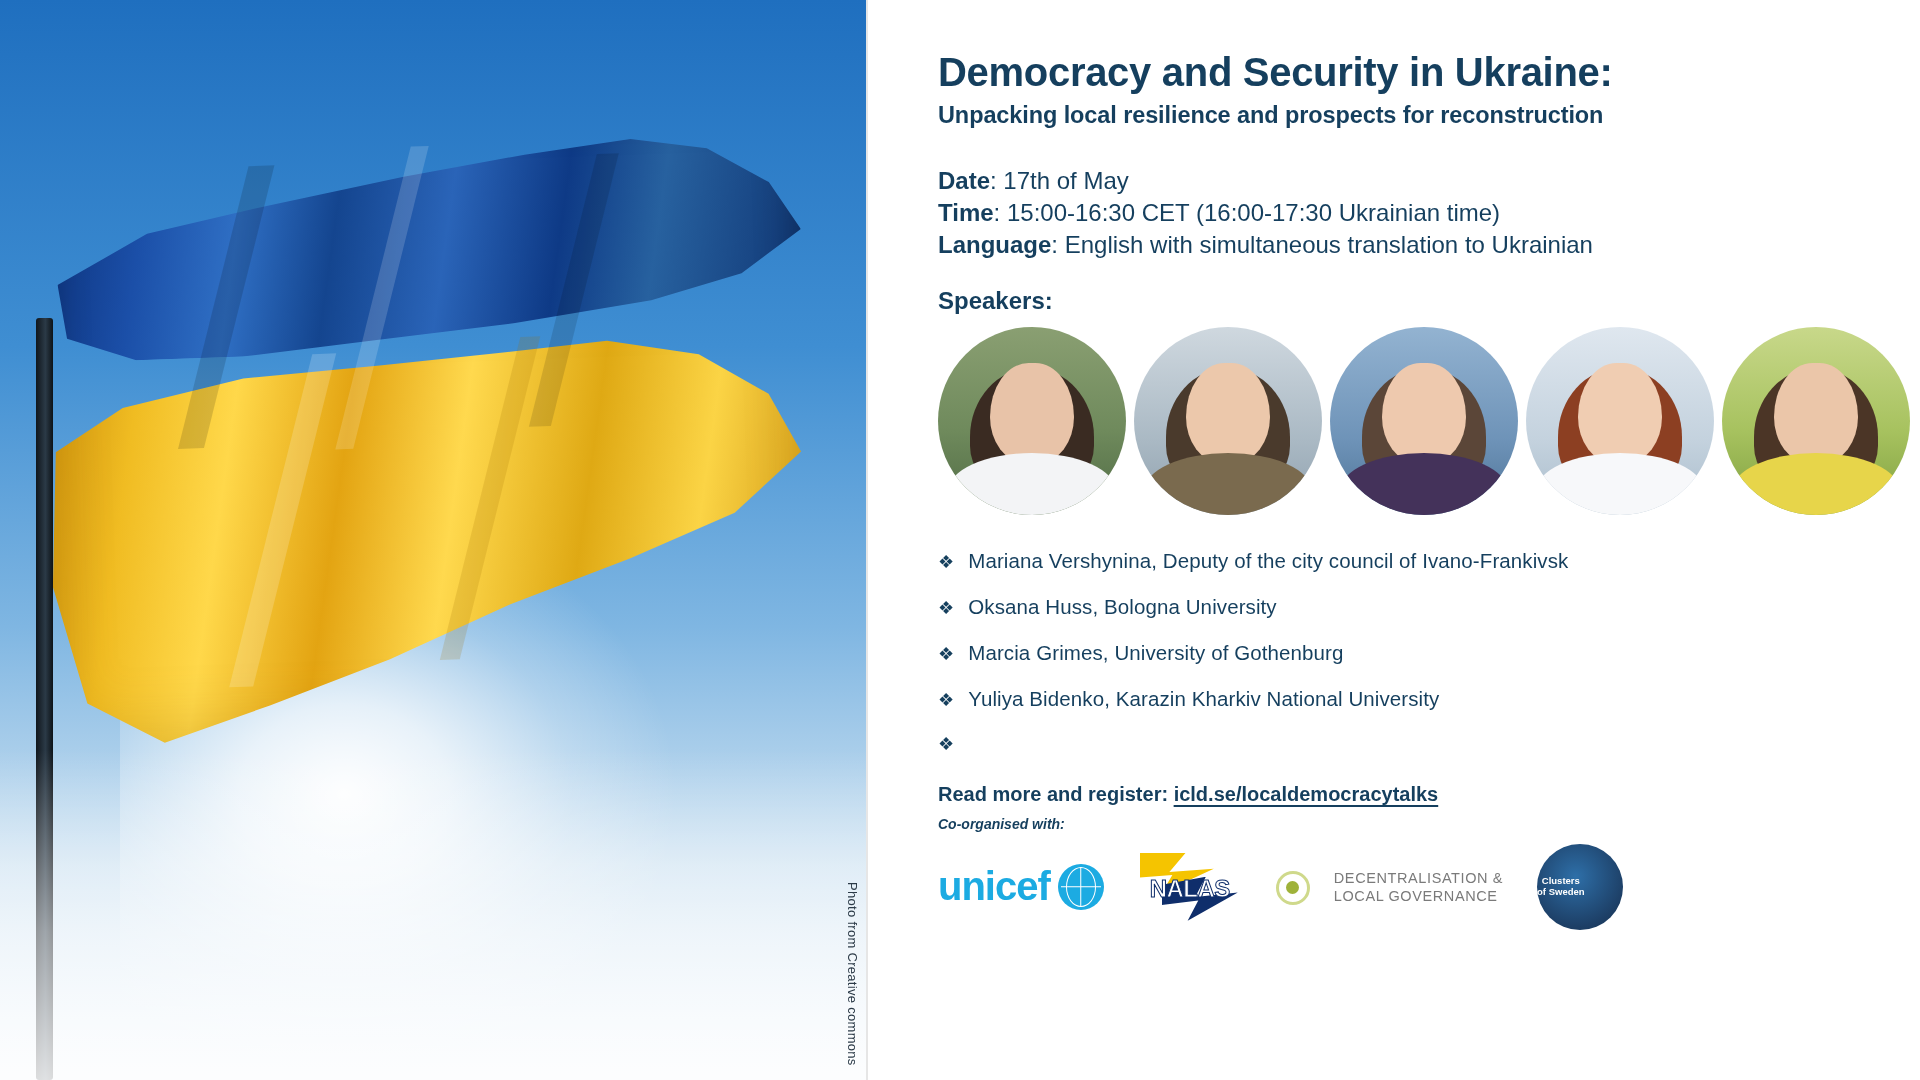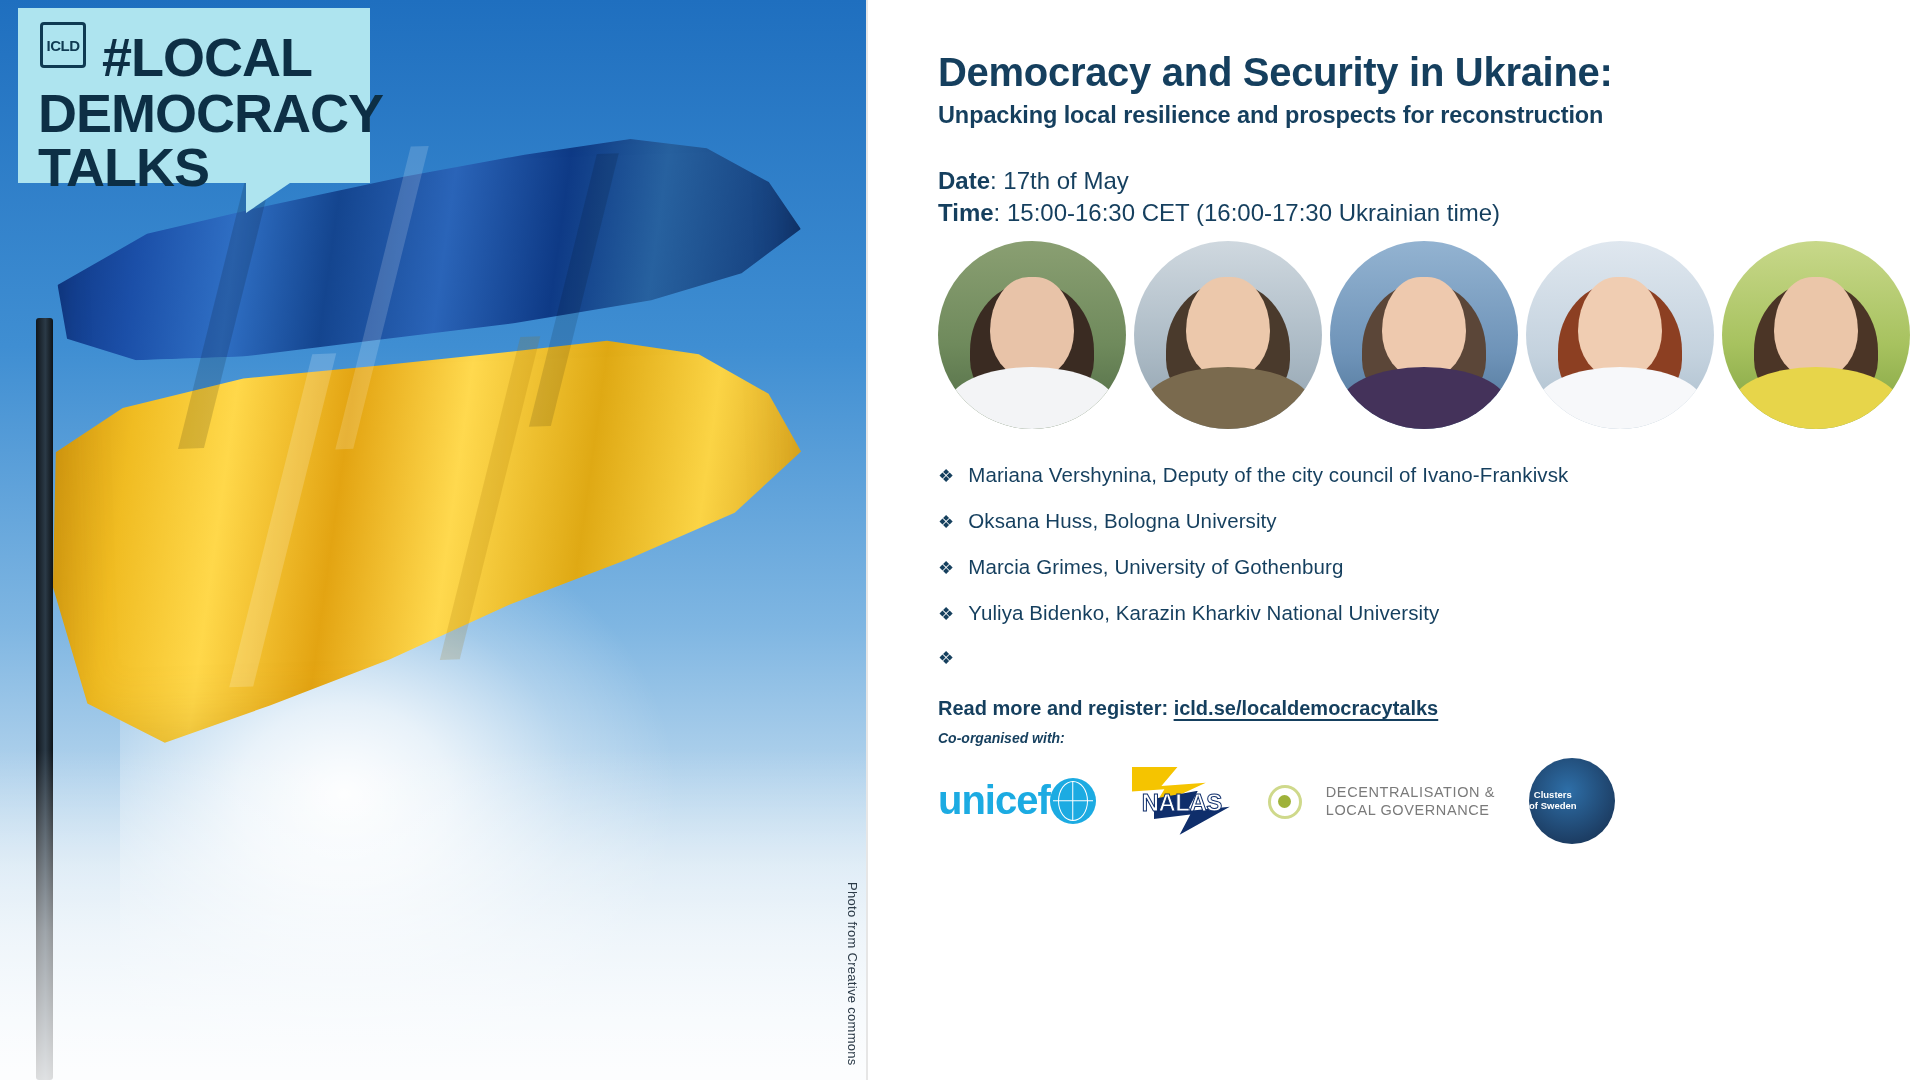--- a/index.html
+++ b/index.html
@@ -249,21 +249,21 @@
     color: #153f5e;
   }
   .logos {
     margin-top: 8px;
     display: flex;
     align-items: center;
     gap: 34px;
     height: 94px;
   }
   
-  .logo-unicef { display:flex; align-items:center; }
+  .logo-unicef { display:flex; align-items:center; gap:8px; }
   .logo-unicef .word {
     font-size: 40px; font-weight: 700; color: #1cabe2; letter-spacing: -1px;
   }
   .globe {
     width: 46px; height: 46px; border-radius: 50%;
     background: #1cabe2; position: relative;
   }
   .globe::before {
     content:""; position:absolute; left:50%; top:3px; width:1.5px; height:40px;
     background:#fff; transform: translateX(-50%);
@@ -338,48 +338,44 @@
       <div class="band band-yellow"></div>
       <div class="fold f1"></div>
       <div class="fold f2"></div>
       <div class="fold f3"></div>
       <div class="fold f4"></div>
       <div class="fold f5"></div>
     </div>
 
     <div class="cloud-haze"></div>
 
-    <div class="ldt-logo">
-      <div class="ldt-plate"></div>
-      <div class="ldt-tail"></div>
-      <div class="icld-badge">ICLD</div>
-      <div class="ldt-line ldt-l1">#LOCAL</div>
-      <div class="ldt-line ldt-l2">DEMOCRACY</div>
-      <div class="ldt-line ldt-l3">TALKS</div>
-    </div>
 
     <div class="photo-credit">Photo from Creative commons</div>
   </div>
 
   <div class="divider-line"></div>
 
   <div class="content">
 
     <h1 class="title">Democracy and Security in Ukraine:</h1>
     <h2 class="subtitle">Unpacking local resilience and prospects for reconstruction</h2>
 
     <div class="meta">
       <div>
         <span class="k">Date</span><span>: 17th of May</span>
       </div>
       <div>
         <span class="k">Time</span><span>: 15:00-16:30 CET (16:00-17:30 Ukrainian time)</span>
       </div>
+      <div>
+        <span class="k">Language</span><span>: English with simultaneous translation to Ukrainian</span>
+      </div>
     </div>
 
+    <div class="speakers-label">Speakers:</div>
 
     <div class="avatars">
       <div class="avatar a1">
         <div class="av-bg"></div>
         <div class="av-hair"></div>
         <div class="av-face"></div>
         <div class="av-body"></div>
       </div>
       <div class="avatar a2">
         <div class="av-bg"></div>

